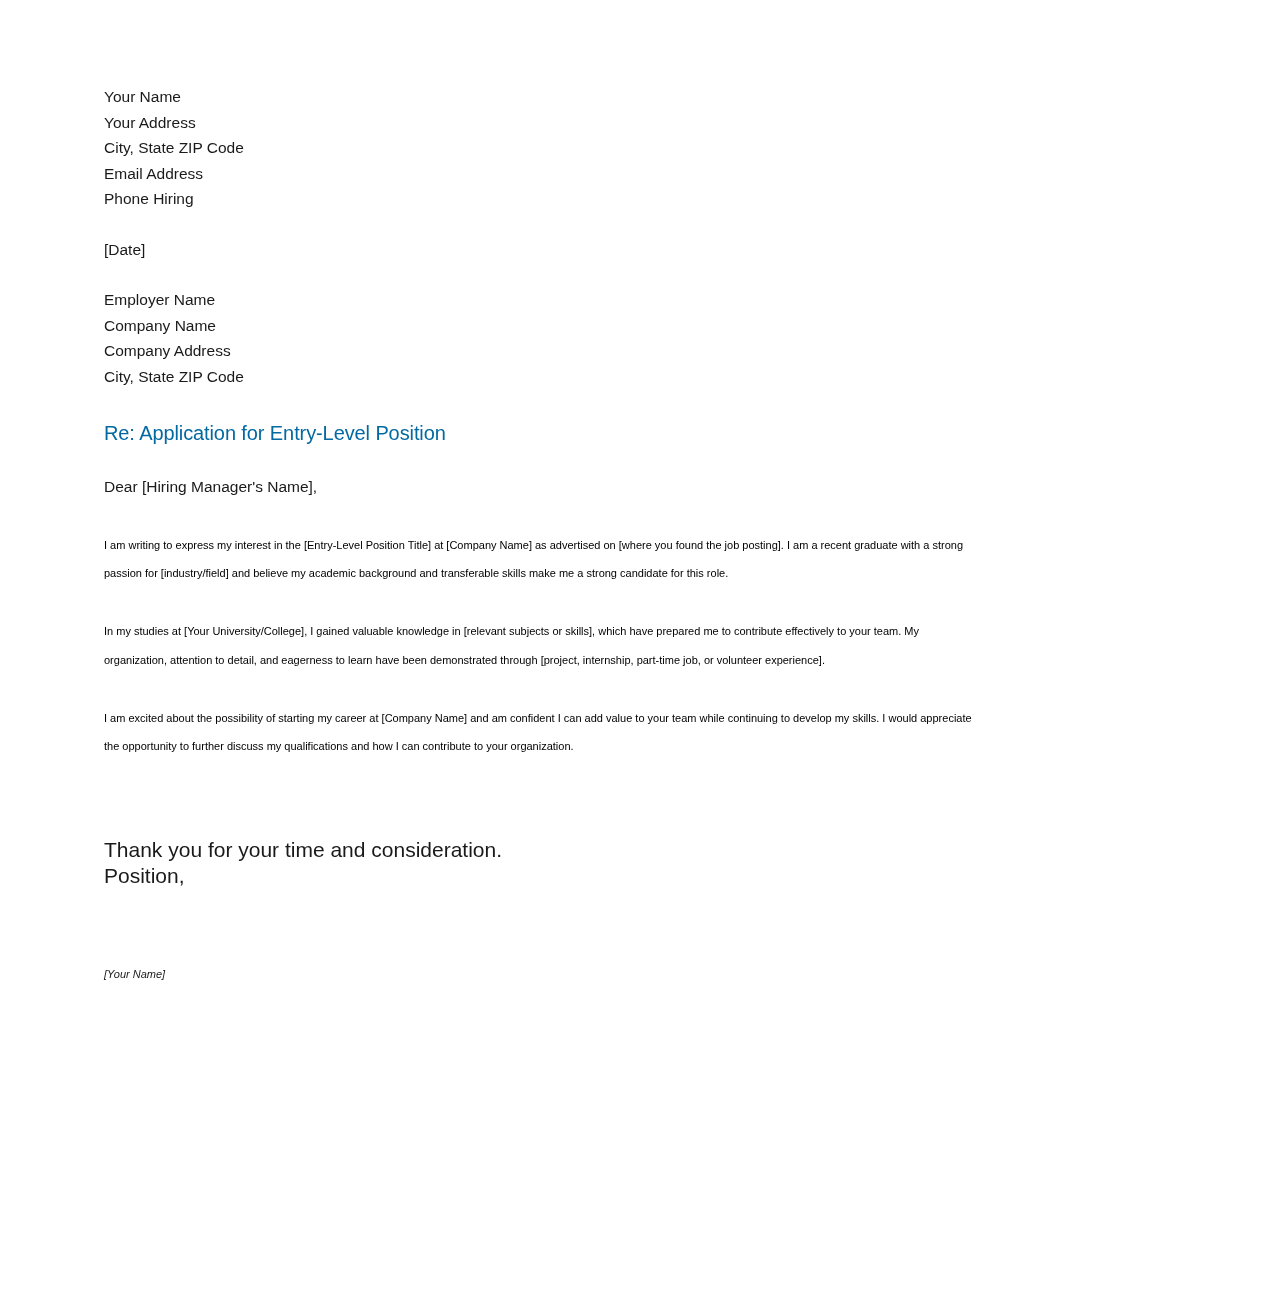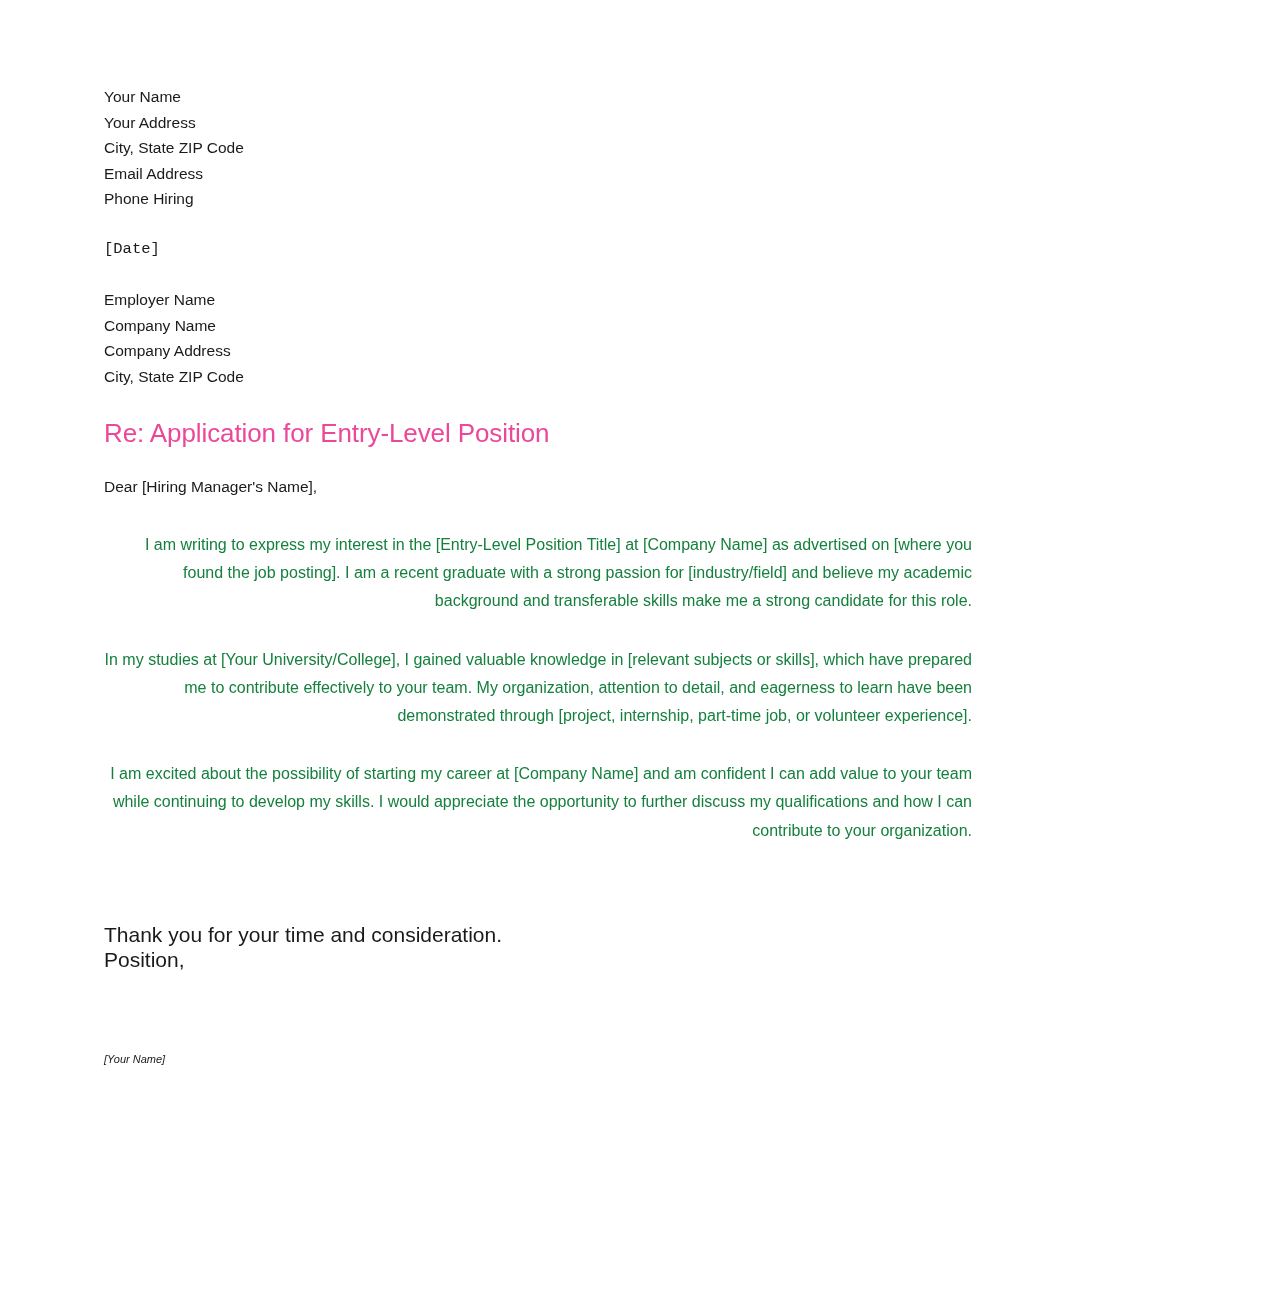--- a/index.html
+++ b/index.html
@@ -29,42 +29,41 @@
   }
   .addr-line {
     white-space: pre;
   }
   .gap-sm {
     height: 25px;
   }
   .date-line {
     font-size: 15.5px;
     line-height: 25.5px;
-    font-family: Liberation Mono, monospace;
   }
   .subject {
-    font-size: 26px;
+    font-size: 20px;
     line-height: 32px;
     font-weight: 400;
-    color: #ec4899;
+    color: #0369a1;
     margin: 28px 0 0 0;
     letter-spacing: -0.1px;
   }
   .salutation {
     font-size: 15.5px;
     line-height: 28px;
     margin-top: 24px;
   }
   .body-para {
-    font-size: 16px;
+    font-size: 11px;
     line-height: 28.2px;
     margin-top: 30px;
     max-width: 1066px;
-    text-align: right;
-    color: #15803d;
+    text-align: left;
+    color: #000000;
   }
   .closing {
     font-size: 21px;
     line-height: 25.5px;
     margin-top: 77px;
   }
   .signature {
     font-size: 11px;
     line-height: 25.5px;
     margin-top: 74px;

